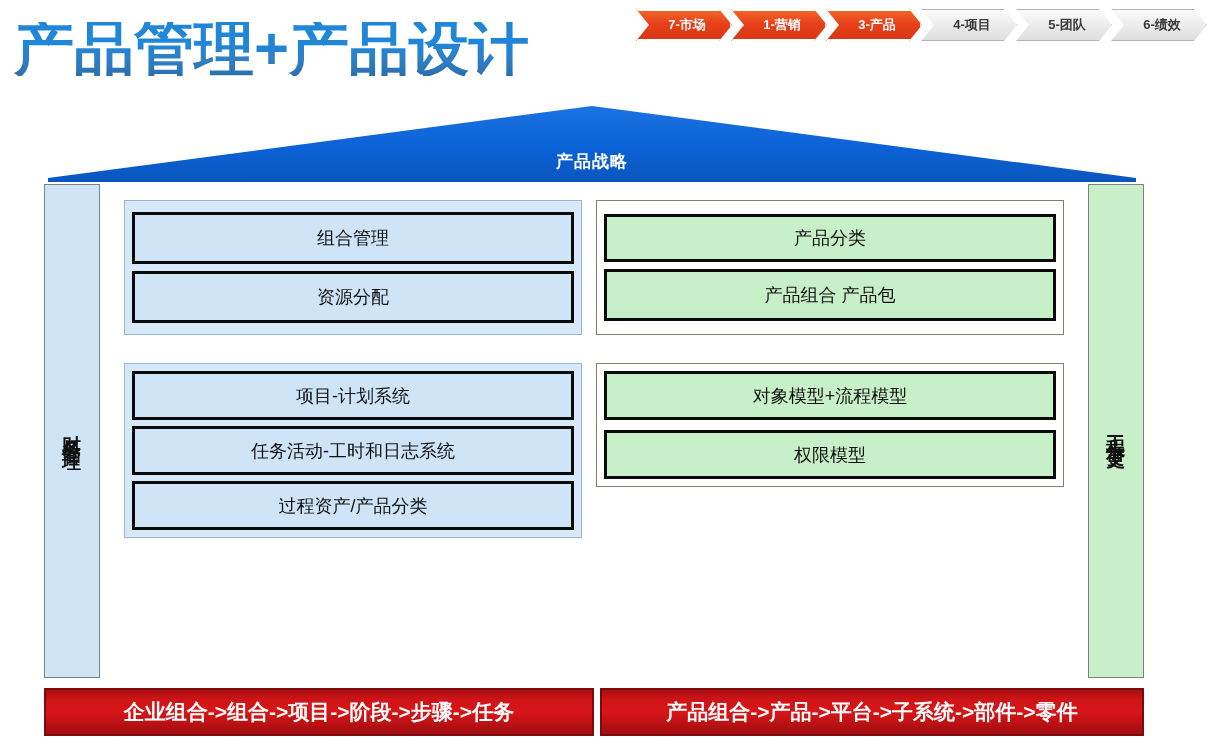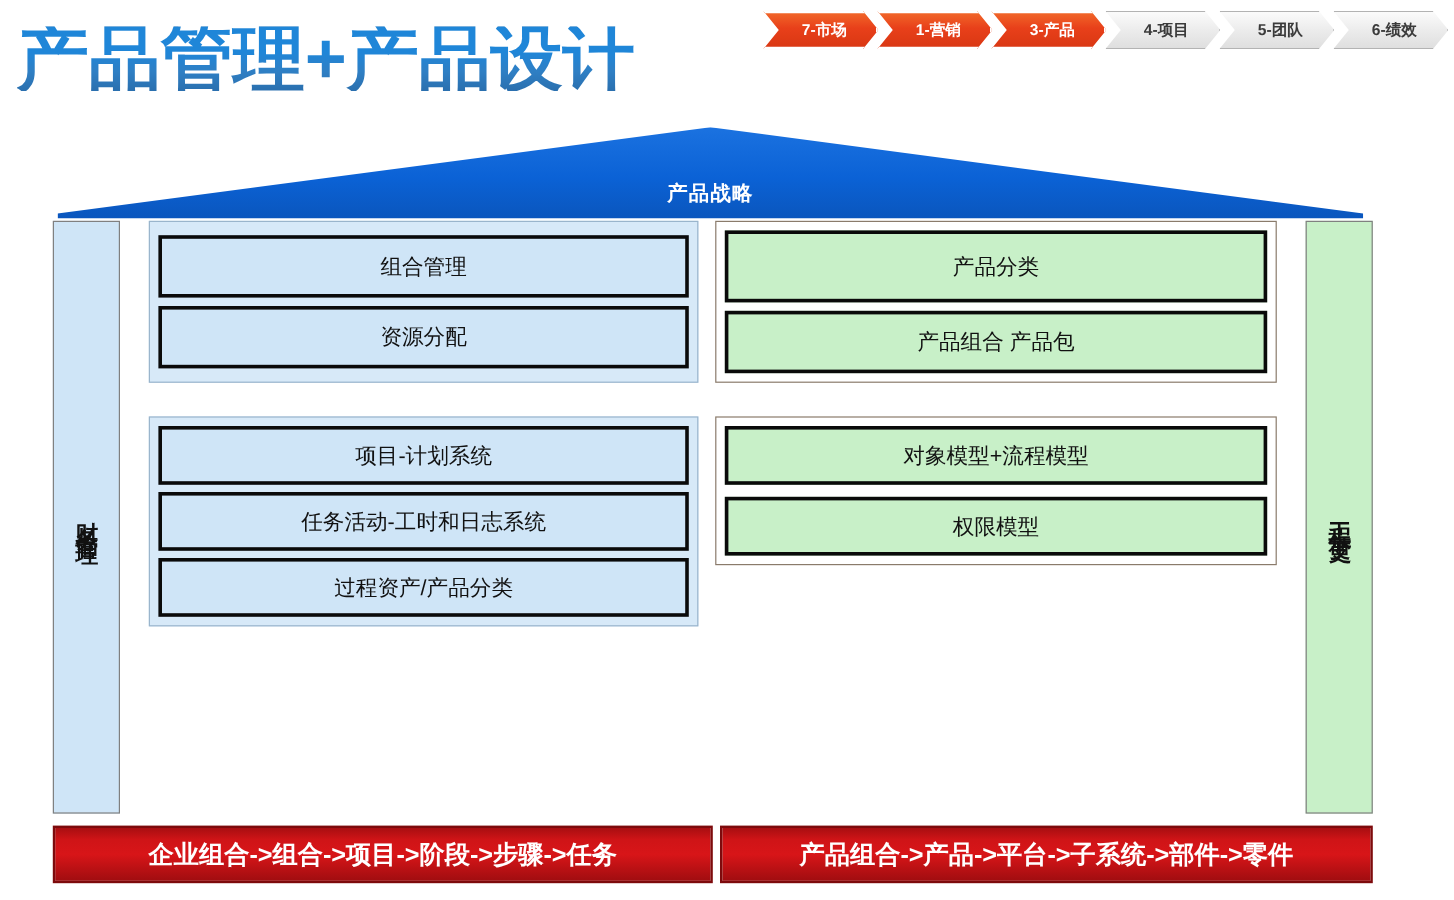--- a/index.html
+++ b/index.html
@@ -127,21 +127,21 @@
     color: #111111;
     letter-spacing: 6px;
     line-height: 1;
   }
   #pillar-left  { left: 0;  background: #cfe5f7; }
   #pillar-right { right: 0; background: #c8f0c8; }
 
   
   .column {
     position: absolute;
-    top: 0;
+    top: 16px;
     height: 494px;
     display: flex;
     flex-direction: column;
   }
   #col-blue  { left: 80px;  width: 458px; }
   #col-green { left: 552px; width: 468px; }
 
   .group {
     box-sizing: border-box;
     padding: 7px;
@@ -281,21 +281,21 @@
       <div class="cell cell-blue" style="height:49px">
         <span>过程资产/产品分类</span>
       </div>
     </div>
 
   </div>
 
   <div id="col-green" class="column">
 
     <div class="group group-green" style="height:135px">
-      <div class="cell cell-green" style="height:60px">
+      <div class="cell cell-green" style="height:48px">
         <span>产品分类</span>
       </div>
       <div class="spacer" style="height:7px"></div>
       <div class="cell cell-green" style="height:52px">
         <span>产品组合 产品包</span>
       </div>
     </div>
 
     <div class="spacer" style="height:14px"></div>
 

